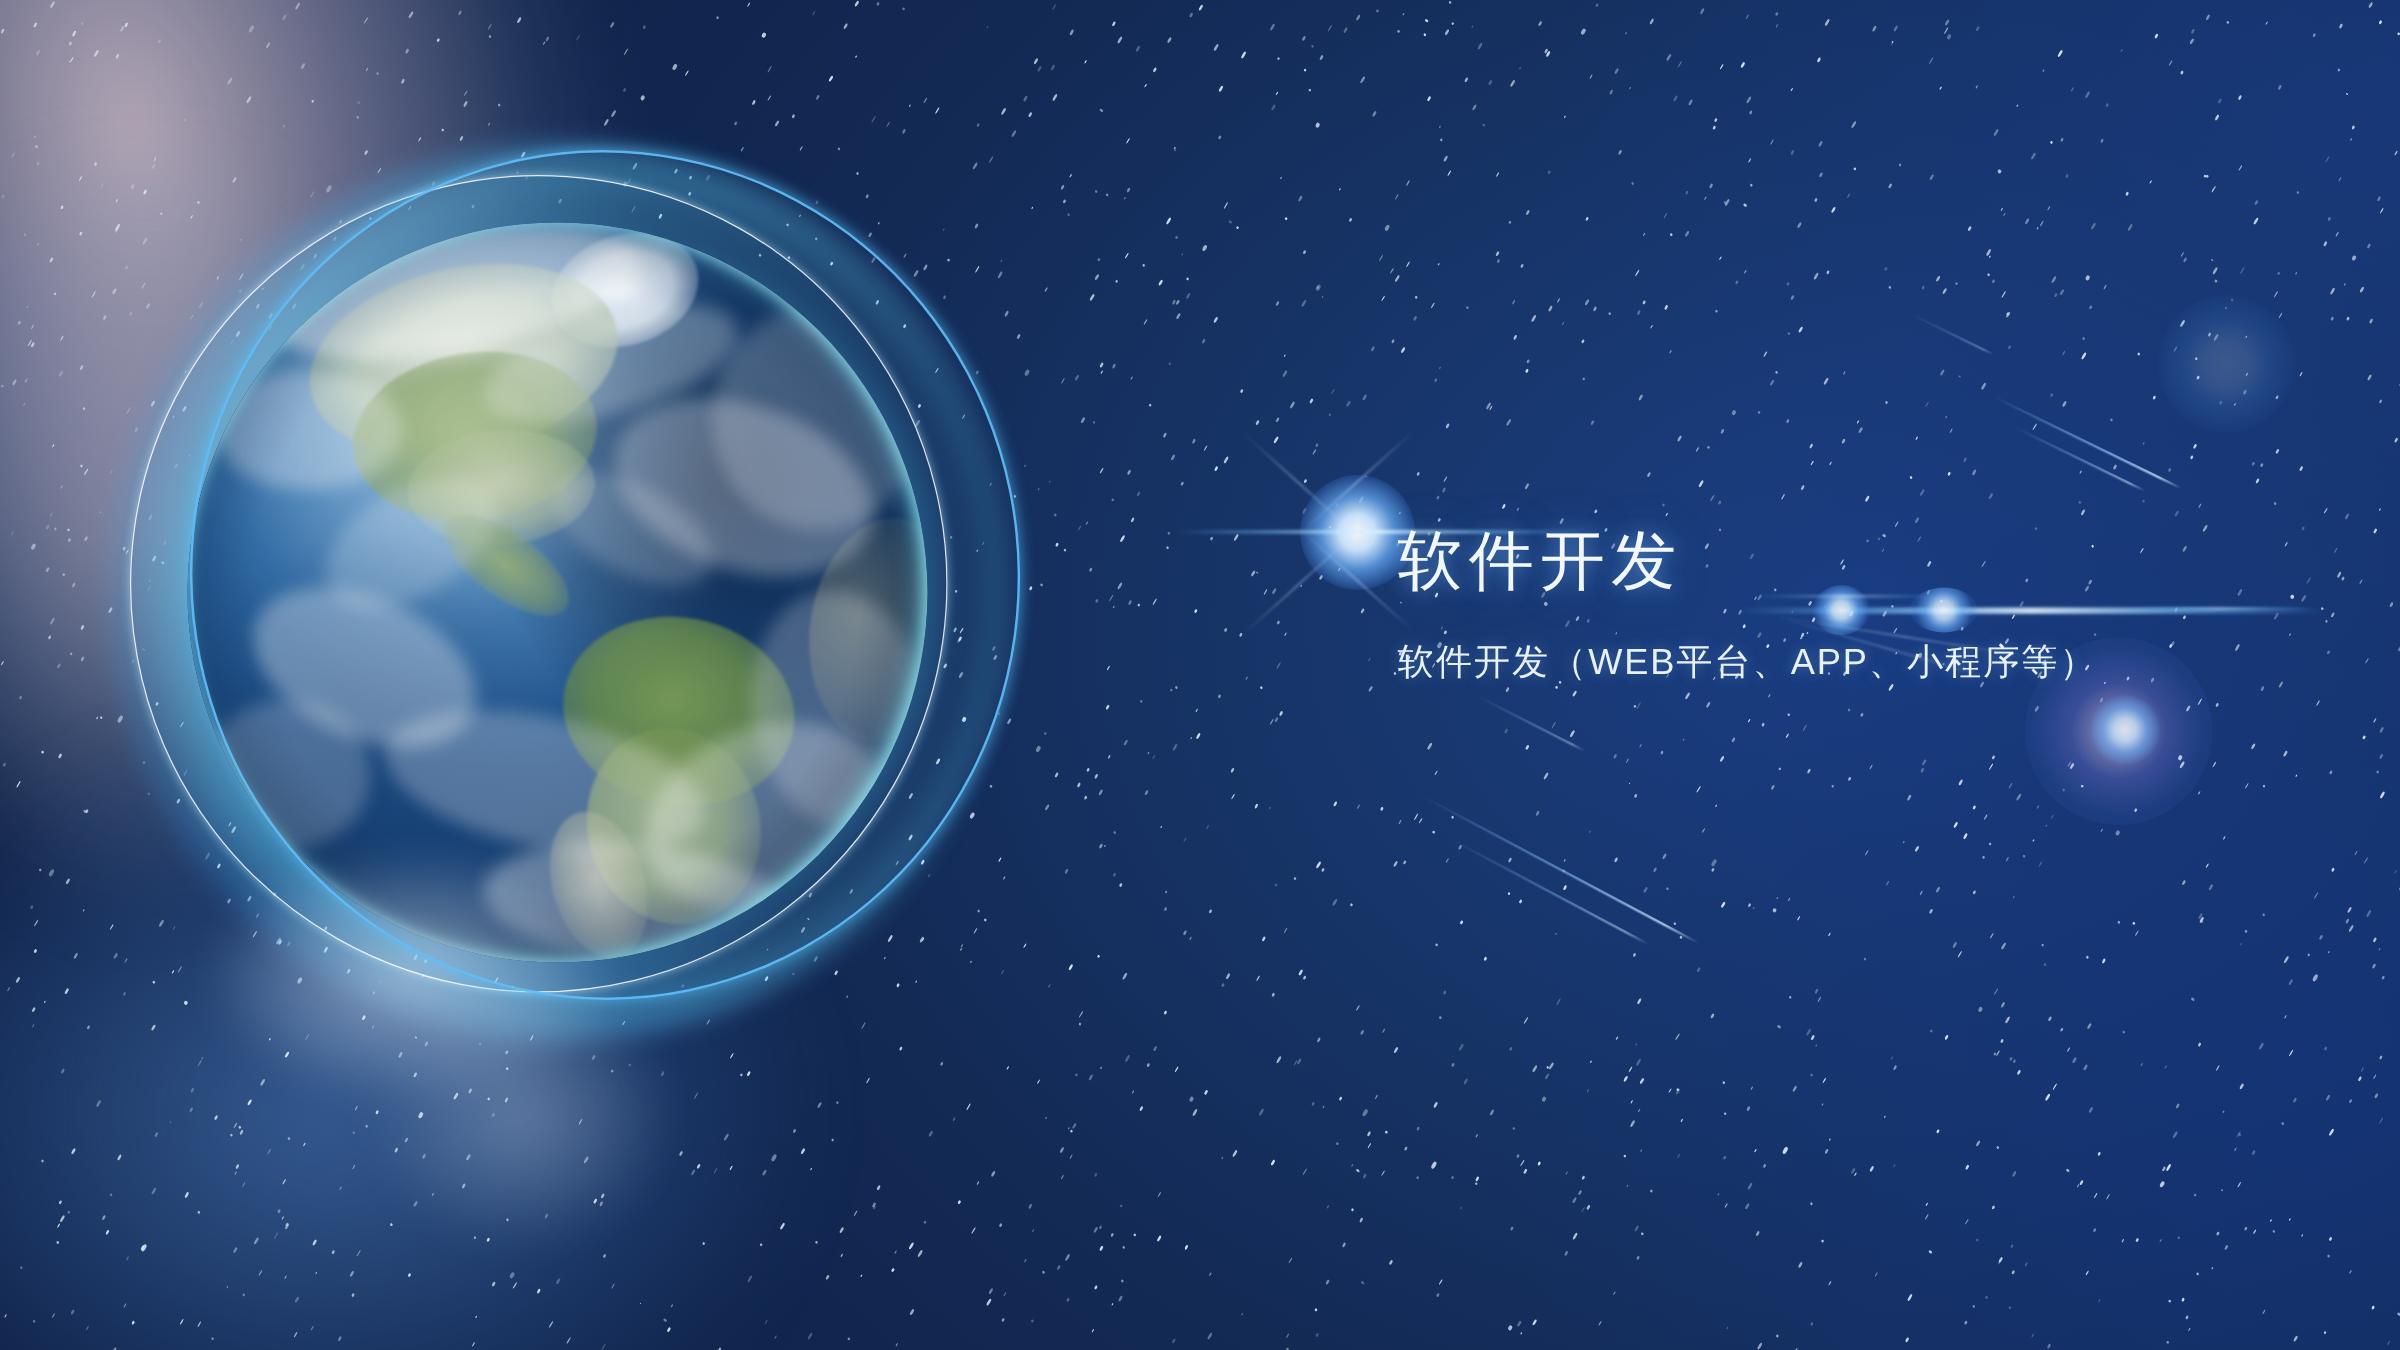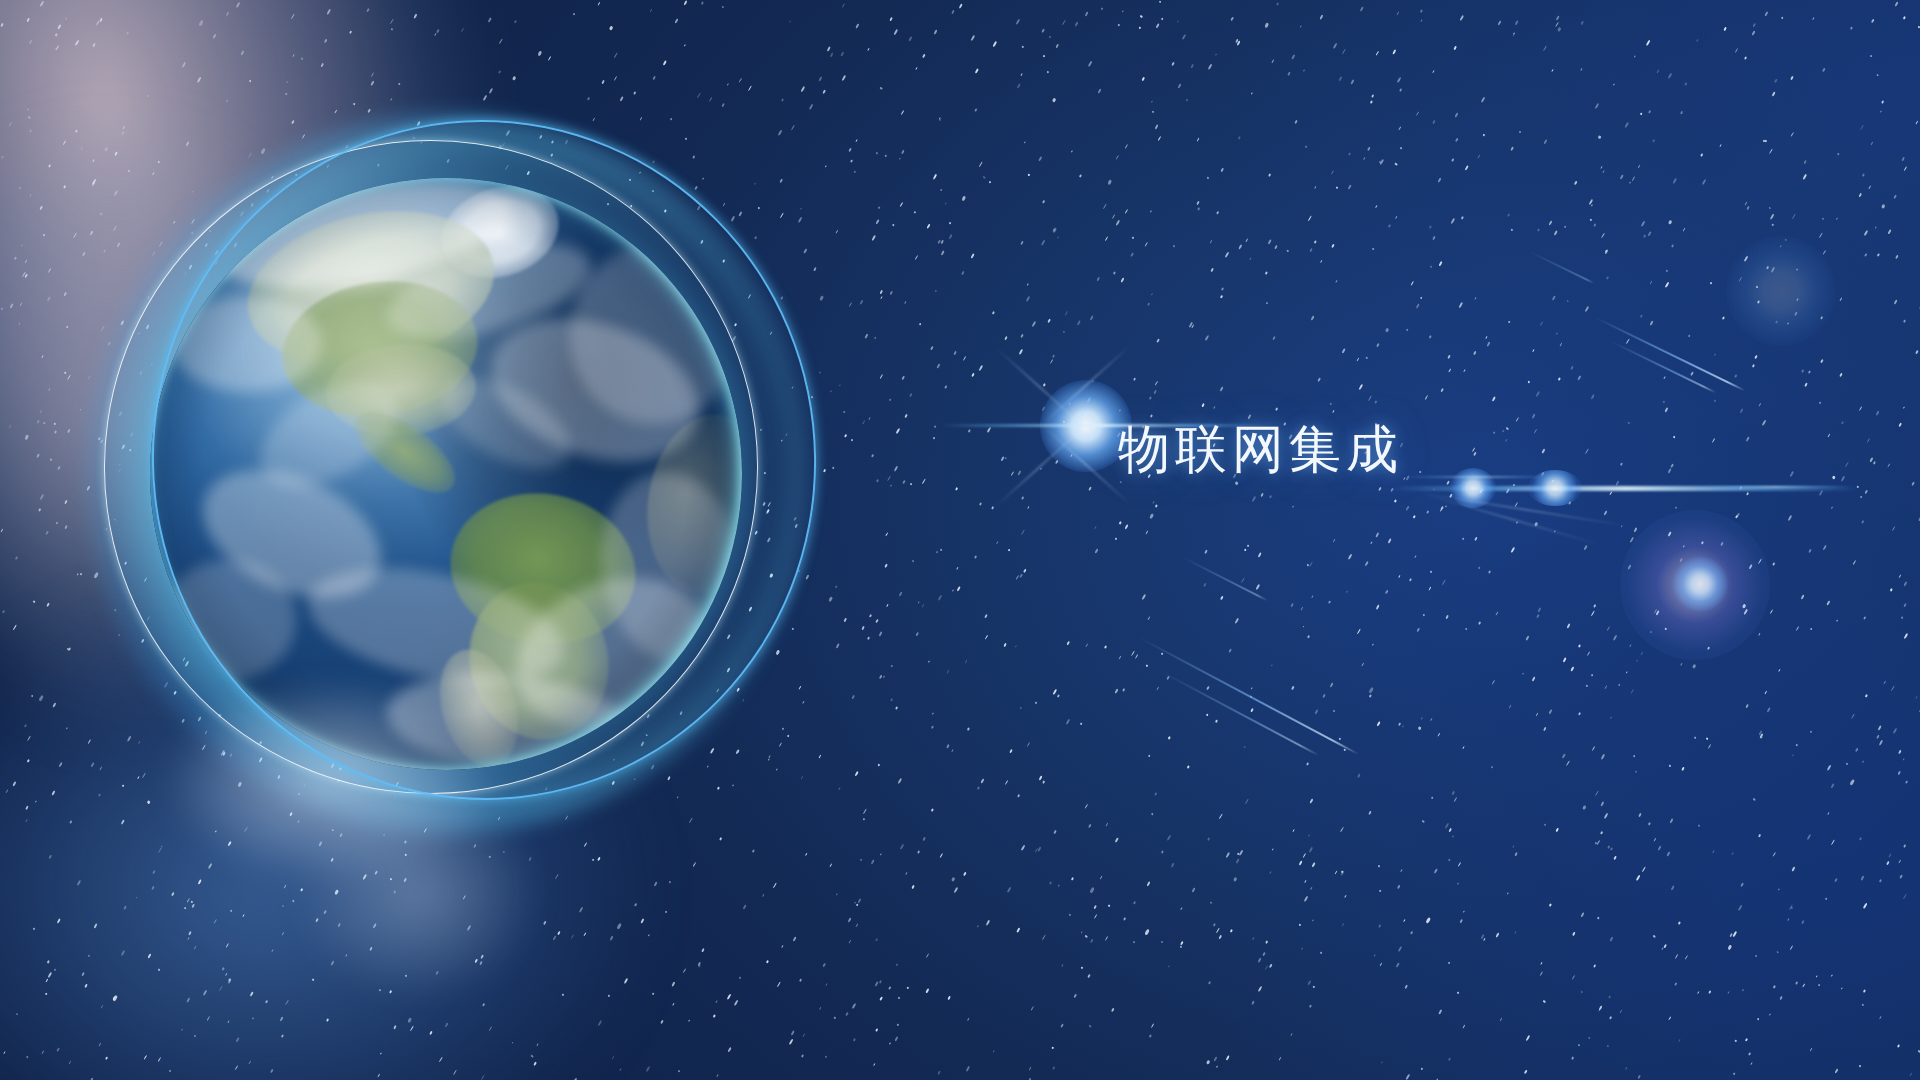--- a/index.html
+++ b/index.html
@@ -2077,16 +2077,17 @@
       <i class="flare-streak-h" style="left:1404px;top:476px;width:150px;height:2px;opacity:.50"></i>
       <i class="flare-spike" style="left:1420px;top:492px;width:210px;height:2px;opacity:.45;transform:rotate(9deg);transform-origin:0 50%"></i>
       <i class="flare-spike" style="left:1420px;top:492px;width:190px;height:2px;opacity:.38;transform:rotate(16deg);transform-origin:0 50%"></i>
       <i class="flare-streak-h" style="left:1700px;top:486px;width:150px;height:2px;opacity:.55"></i>
       <i class="flare-core" style="left:1620px;top:510px;width:150px;height:150px;opacity:.42;background:radial-gradient(circle,#ffffff 0%,#ffd8f0 14%,rgba(170,150,255,.55) 36%,rgba(90,130,230,.20) 64%,rgba(40,90,190,0) 100%)"></i>
       <i class="flare-core" style="left:1672px;top:556px;width:56px;height:56px;opacity:.75"></i>
       <i class="flare-core" style="left:1726px;top:236px;width:110px;height:110px;opacity:.16"></i>
     </div>
 
   <div id="text-block">
-    <div id="title">物联网集成</div>
+    <div id="title">软件开发</div>
+    <div class="sub" id="sub1">软件开发（WEB平台、APP、小程序等）</div>
   </div>
 
 </div>
 
 </body></html>

